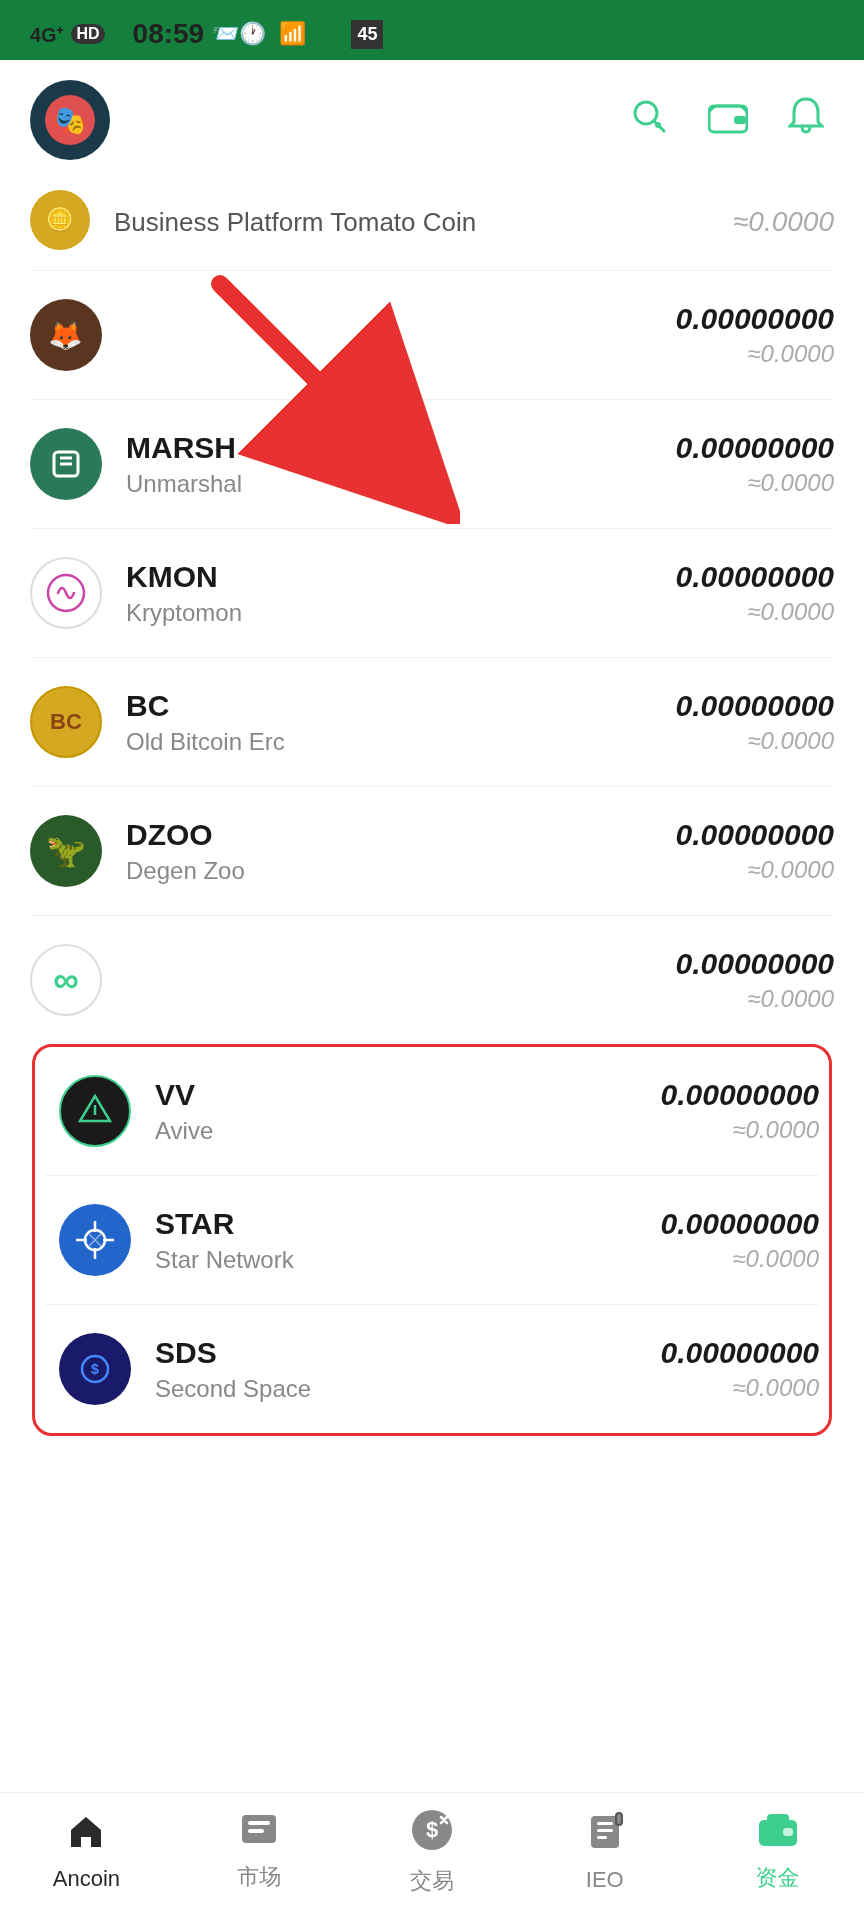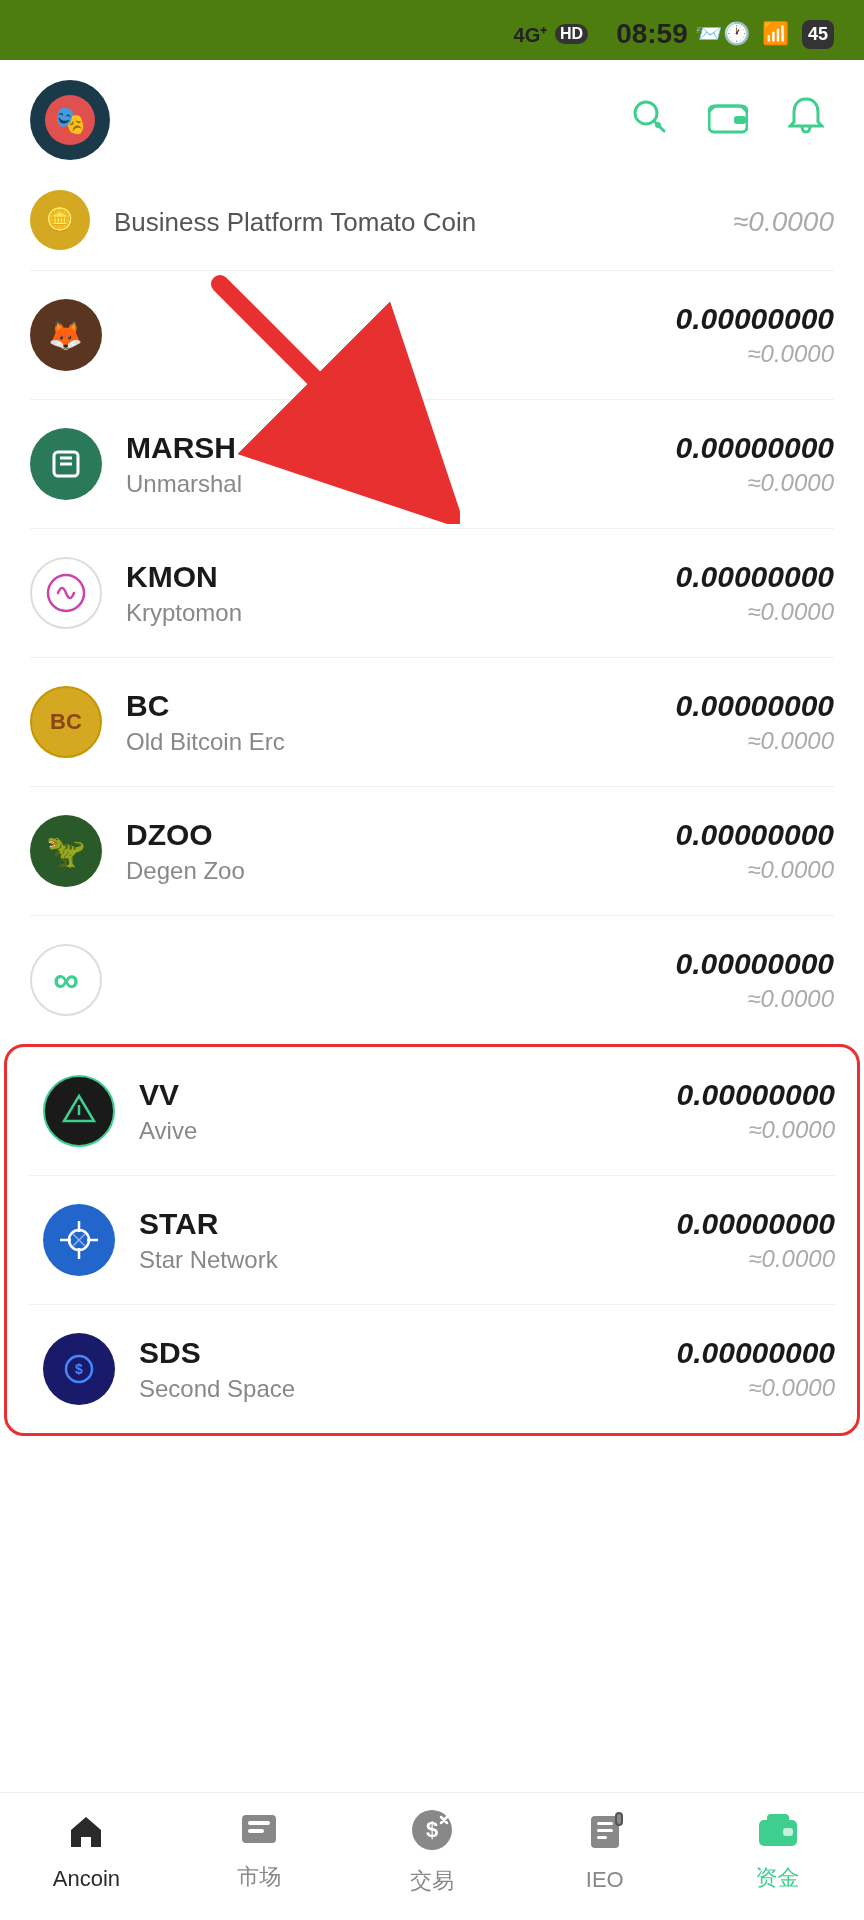--- a/index.html
+++ b/index.html
@@ -9,49 +9,50 @@
       min-height: 1920px;
       background: #ffffff;
       font-family: -apple-system, BlinkMacSystemFont, 'Helvetica Neue', sans-serif;
       position: relative;
       overflow-x: hidden;
     }
 
     
     .status-bar {
       display: flex;
-      justify-content: flex-end;
+      justify-content: flex-start;
       align-items: center;
       padding: 18px 30px 10px;
-      background: #4d7c0f;
+      background: #15803d;
     }
     .status-left {
       display: flex;
       align-items: center;
       gap: 8px;
       font-size: 22px;
       font-weight: 600;
       color: #222;
     }
     .status-right {
       display: flex;
       align-items: center;
       gap: 12px;
       font-size: 22px;
       color: #222;
     }
     .battery-icon {
       display: flex;
       align-items: center;
       background: #333;
-      border-radius: 8px;
+      border-radius: 0;
       padding: 4px 6px;
       color: #fff;
       font-size: 18px;
       font-weight: 700;
+      margin-left: 33px;
     }
 
     
     .header {
       display: flex;
       align-items: center;
       justify-content: space-between;
       padding: 20px 40px 20px 30px;
       background: #fff;
     }
@@ -153,22 +154,22 @@
       align-items: center;
       justify-content: space-between;
       padding: 10px 0 20px;
       border-bottom: 1px solid #f0f0f0;
     }
 
     
     .highlight-box {
       border: 3px solid #e83030;
       border-radius: 20px;
-      margin: 0 4px;
-      padding: 0 22px;
+      margin: 0 32px;
+      padding: 0 10px;
       position: relative;
       background: #fff;
     }
 
     
     .bottom-nav {
       position: fixed;
       bottom: 0;
       left: 0;
       width: 864px;

